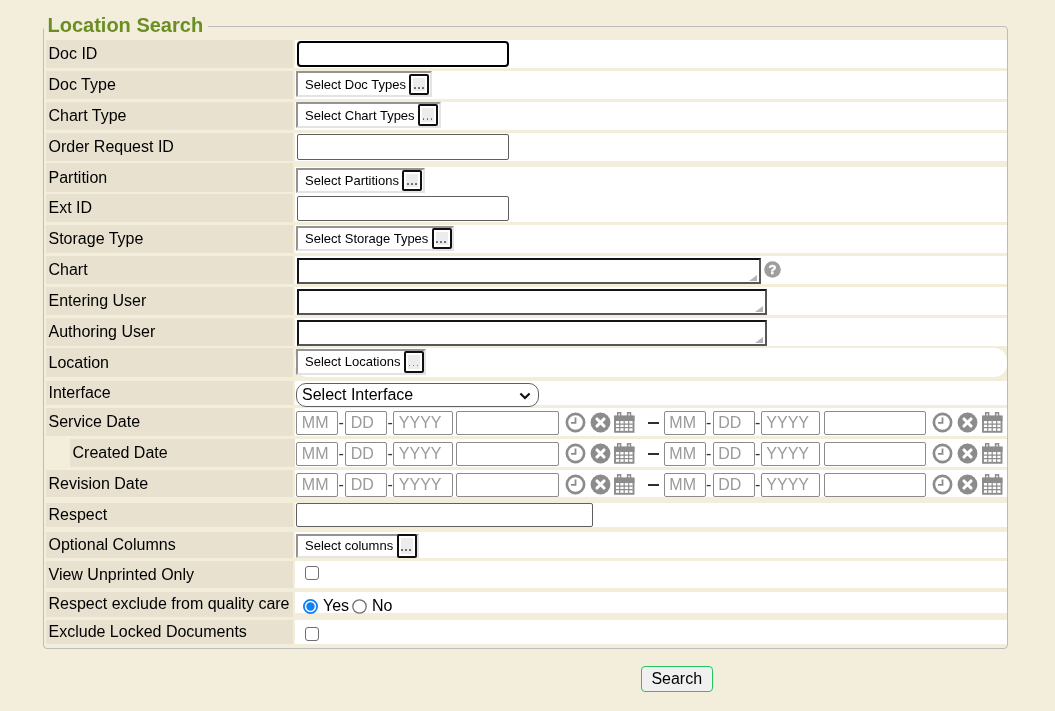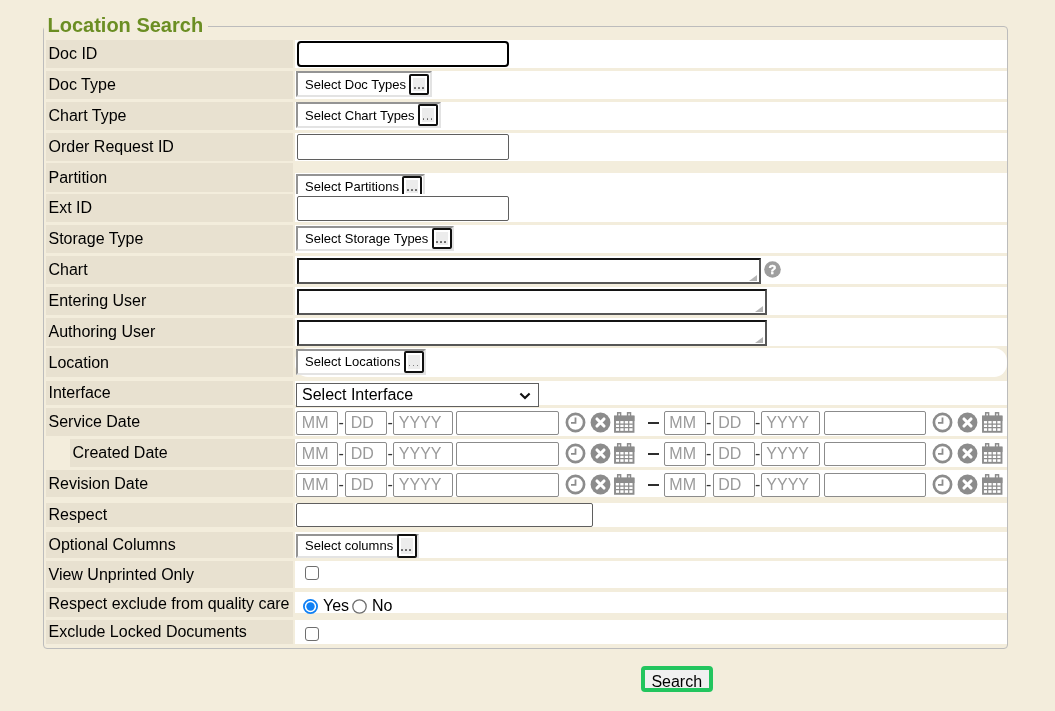--- a/index.html
+++ b/index.html
@@ -9,30 +9,30 @@
 .fin{position:absolute;left:2px;top:1px;width:211.5px;height:26px;border:2px solid #000;border-radius:4px;background:#fff;box-sizing:border-box;}
 .inp{position:absolute;border:1px solid #5f5f5f;border-radius:2px;background:#fff;box-sizing:border-box;}
 .selbox{position:absolute;left:1px;top:0.6px;height:25.8px;display:flex;align-items:center;background:#fff;border:2px solid;border-color:#949494 #e3e3e3 #e3e3e3 #949494;padding:0 0.5px 0 7px;box-sizing:border-box;font-size:13px;}
 .sbs{top:2.6px;height:23.6px;}
 .btn{position:relative;margin-left:3.5px;width:16px;height:17.5px;border:2px solid #101010;border-radius:2px;background:#ececec;box-shadow:inset 0 0 0 2px #fff;display:block;}
 .btn i{position:absolute;left:2.6px;bottom:4.2px;width:1.7px;height:1.7px;border-radius:50%;background:#5f5f5f;box-shadow:4px 0 0 #5f5f5f,8px 0 0 #5f5f5f;}
 .btns{height:19.5px;}
 .btns i{bottom:5px;}
 .ta{position:absolute;left:1.5px;top:2.3px;height:25.8px;background:#fff;border:2px solid #141414;border-right-color:#565656;border-bottom-color:#565656;box-sizing:border-box;}
 .rz{position:absolute;right:2px;bottom:1px;}
-.sel{position:absolute;left:1px;top:2.4px;width:243px;height:24px;border:1px solid #5f5f5f;border-radius:0;background:#fff;box-sizing:border-box;line-height:21px;padding-left:5px;}
+.sel{position:absolute;left:1px;top:2.4px;width:243px;height:24px;border:1px solid #5f5f5f;border-radius:10px;background:#fff;box-sizing:border-box;line-height:21px;padding-left:5px;}
 .chev{position:absolute;right:7px;top:7.5px;}
 .di{position:absolute;top:3.2px;height:24.2px;border:1px solid #8b8b8b;border-radius:2px;background:#fff;box-sizing:border-box;color:#9a9a9a;line-height:22px;padding-left:4.5px;}
 .dash{position:absolute;top:3px;line-height:24px;color:#333;}
 .bigdash{position:absolute;left:352.5px;top:13.8px;width:11.5px;height:2.6px;background:#2e2e2e;}
 .ic{position:absolute;top:4.2px;line-height:0;}
 .cb{position:absolute;left:10px;width:13.6px;height:13.6px;border:1.4px solid #6e6e6e;border-radius:3px;background:#fff;box-sizing:border-box;}
 .rad{position:absolute;top:7.9px;line-height:0;}
 .rtx{position:absolute;top:3.9px;line-height:22px;}
-.sbtn{position:absolute;left:641px;top:666px;width:71.5px;height:25.8px;background:#f0f0f0;border:4px solid #22c55e;border-radius:4px;box-sizing:border-box;text-align:center;line-height:23px;font-size:16px;}
+.sbtn{position:absolute;left:641px;top:666px;width:71.5px;height:25.8px;background:#f0f0f0;border:1px solid #22c55e;border-radius:4px;box-sizing:border-box;text-align:center;line-height:23px;font-size:16px;}
 </style></head><body>
 <div class="fs"></div>
 <div class="legend">Location Search</div>
 
 <div class="lb" style="top:40.0px;height:28.3px;">Doc ID</div>
 <div class="fc" style="top:40.0px;height:28.3px;">
     <div class="fin"></div>
   </div>
 <div class="lb" style="top:70.9px;height:28.3px;">Doc Type</div>
 <div class="fc" style="top:70.9px;height:28.3px;">
@@ -50,21 +50,21 @@
       <span class="btn">
         <i></i>
       </span>
     </div>
   </div>
 <div class="lb" style="top:132.6px;height:28.3px;">Order Request ID</div>
 <div class="fc" style="top:132.6px;height:28.3px;">
     <div class="inp" style="left:2px;top:1.6px;width:211.5px;height:25.5px;"></div>
   </div>
 <div class="lb" style="top:163.4px;height:28.3px;">Partition</div>
-<div class="fc" style="top:173px;height:33px;text-align:center;">
+<div class="fc" style="top:167px;height:33px;text-align:center;">
     <div class="selbox">
       <span>Select Partitions</span>
       <span class="btn">
         <i></i>
       </span>
     </div>
   </div>
 <div class="lb" style="top:194.2px;height:28.3px;">Ext ID</div>
 <div class="fc" style="top:194.2px;height:28.3px;">
     <div class="inp" style="left:2px;top:1.6px;width:211.5px;height:25.5px;"></div>

